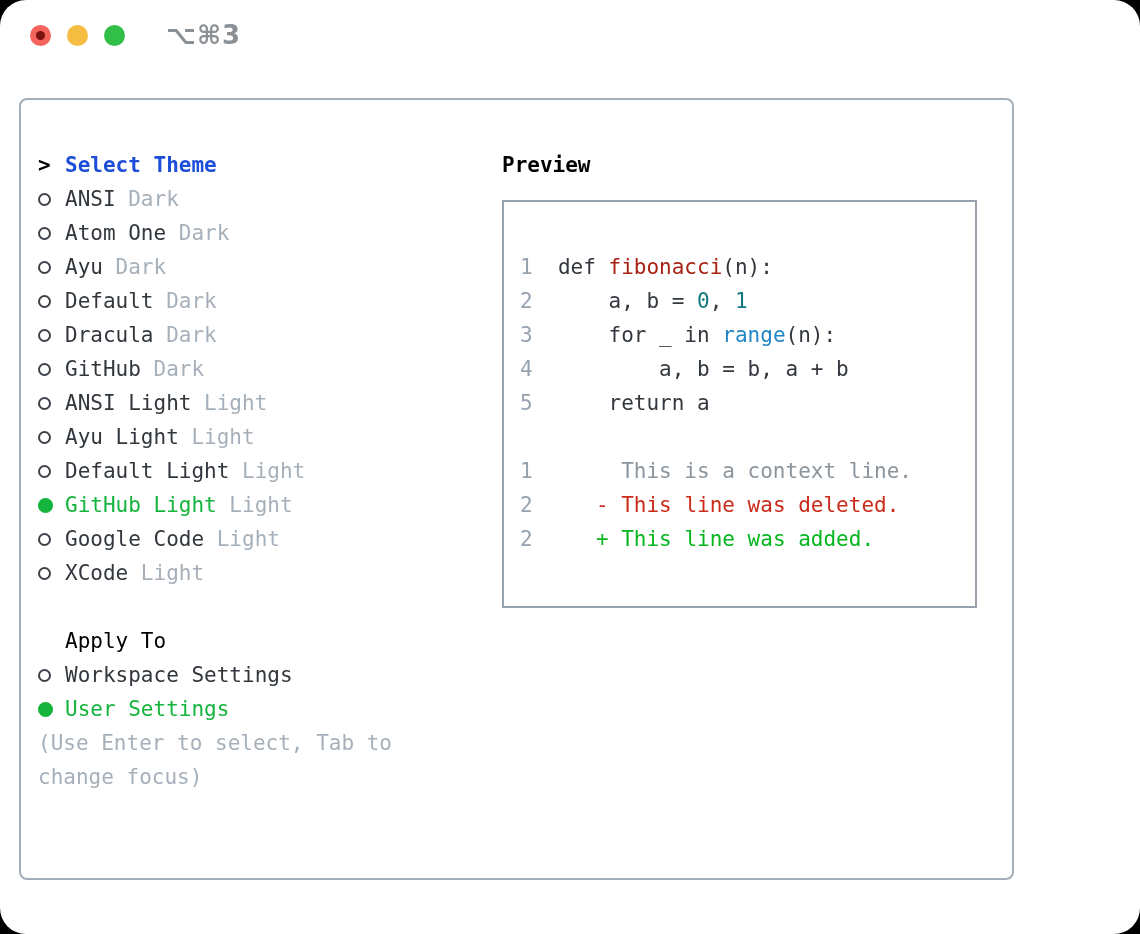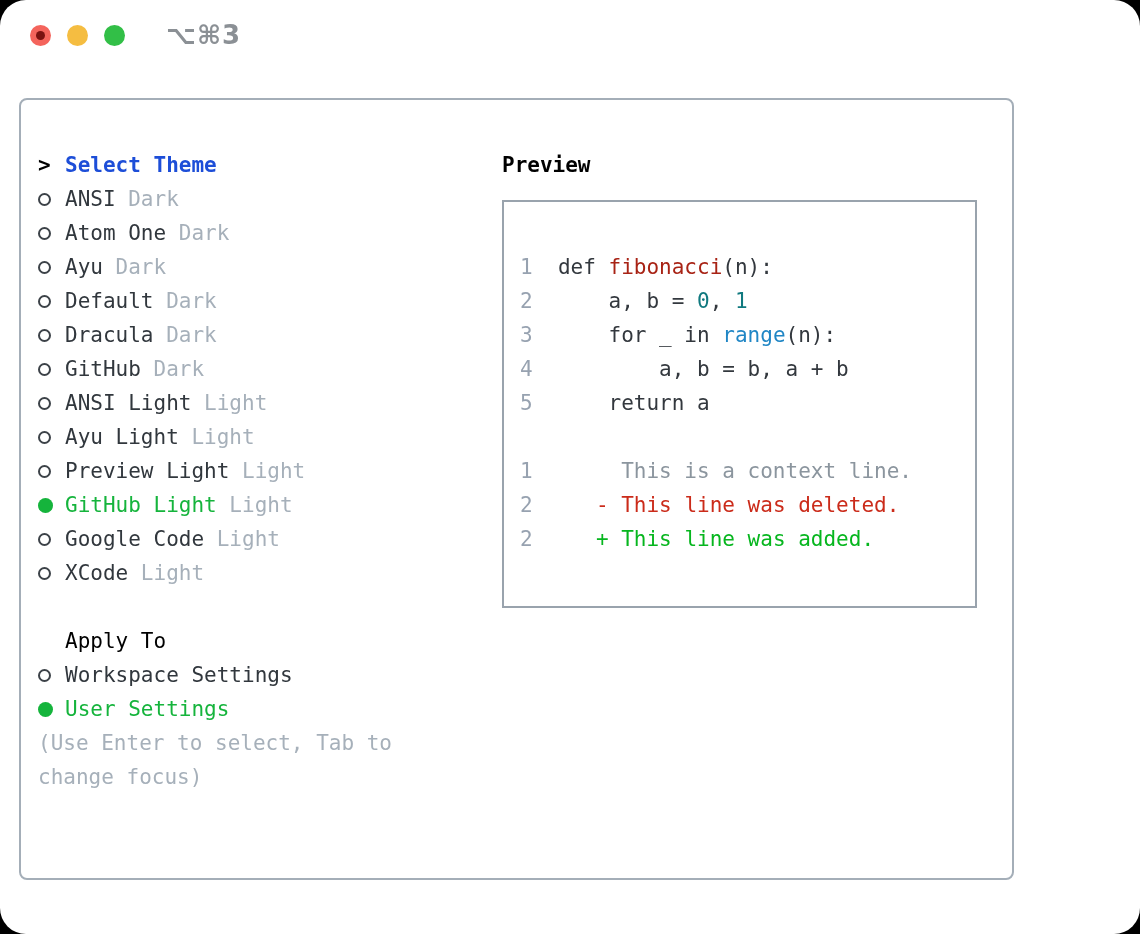--- a/index.html
+++ b/index.html
@@ -75,21 +75,21 @@
 
       <div id="theme-list">
           <div class="row"><span class="gutter"><span class="ring"></span></span><span class="t-name">ANSI</span><span class="t-var"> Dark</span></div>
           <div class="row"><span class="gutter"><span class="ring"></span></span><span class="t-name">Atom One</span><span class="t-var"> Dark</span></div>
           <div class="row"><span class="gutter"><span class="ring"></span></span><span class="t-name">Ayu</span><span class="t-var"> Dark</span></div>
           <div class="row"><span class="gutter"><span class="ring"></span></span><span class="t-name">Default</span><span class="t-var"> Dark</span></div>
           <div class="row"><span class="gutter"><span class="ring"></span></span><span class="t-name">Dracula</span><span class="t-var"> Dark</span></div>
           <div class="row"><span class="gutter"><span class="ring"></span></span><span class="t-name">GitHub</span><span class="t-var"> Dark</span></div>
           <div class="row"><span class="gutter"><span class="ring"></span></span><span class="t-name">ANSI Light</span><span class="t-var"> Light</span></div>
           <div class="row"><span class="gutter"><span class="ring"></span></span><span class="t-name">Ayu Light</span><span class="t-var"> Light</span></div>
-          <div class="row"><span class="gutter"><span class="ring"></span></span><span class="t-name">Preview Light</span><span class="t-var"> Light</span></div>
+          <div class="row"><span class="gutter"><span class="ring"></span></span><span class="t-name">Default Light</span><span class="t-var"> Light</span></div>
           <div class="row"><span class="gutter"><span class="seldot"></span></span><span class="t-name sel">GitHub Light</span><span class="t-var"> Light</span></div>
           <div class="row"><span class="gutter"><span class="ring"></span></span><span class="t-name">Google Code</span><span class="t-var"> Light</span></div>
           <div class="row"><span class="gutter"><span class="ring"></span></span><span class="t-name">XCode</span><span class="t-var"> Light</span></div>
         </div>
 
       <div class="apply">
         <div class="row">
           <span class="gutter"></span>
           <span class="subhdr">Apply To</span>
         </div>

